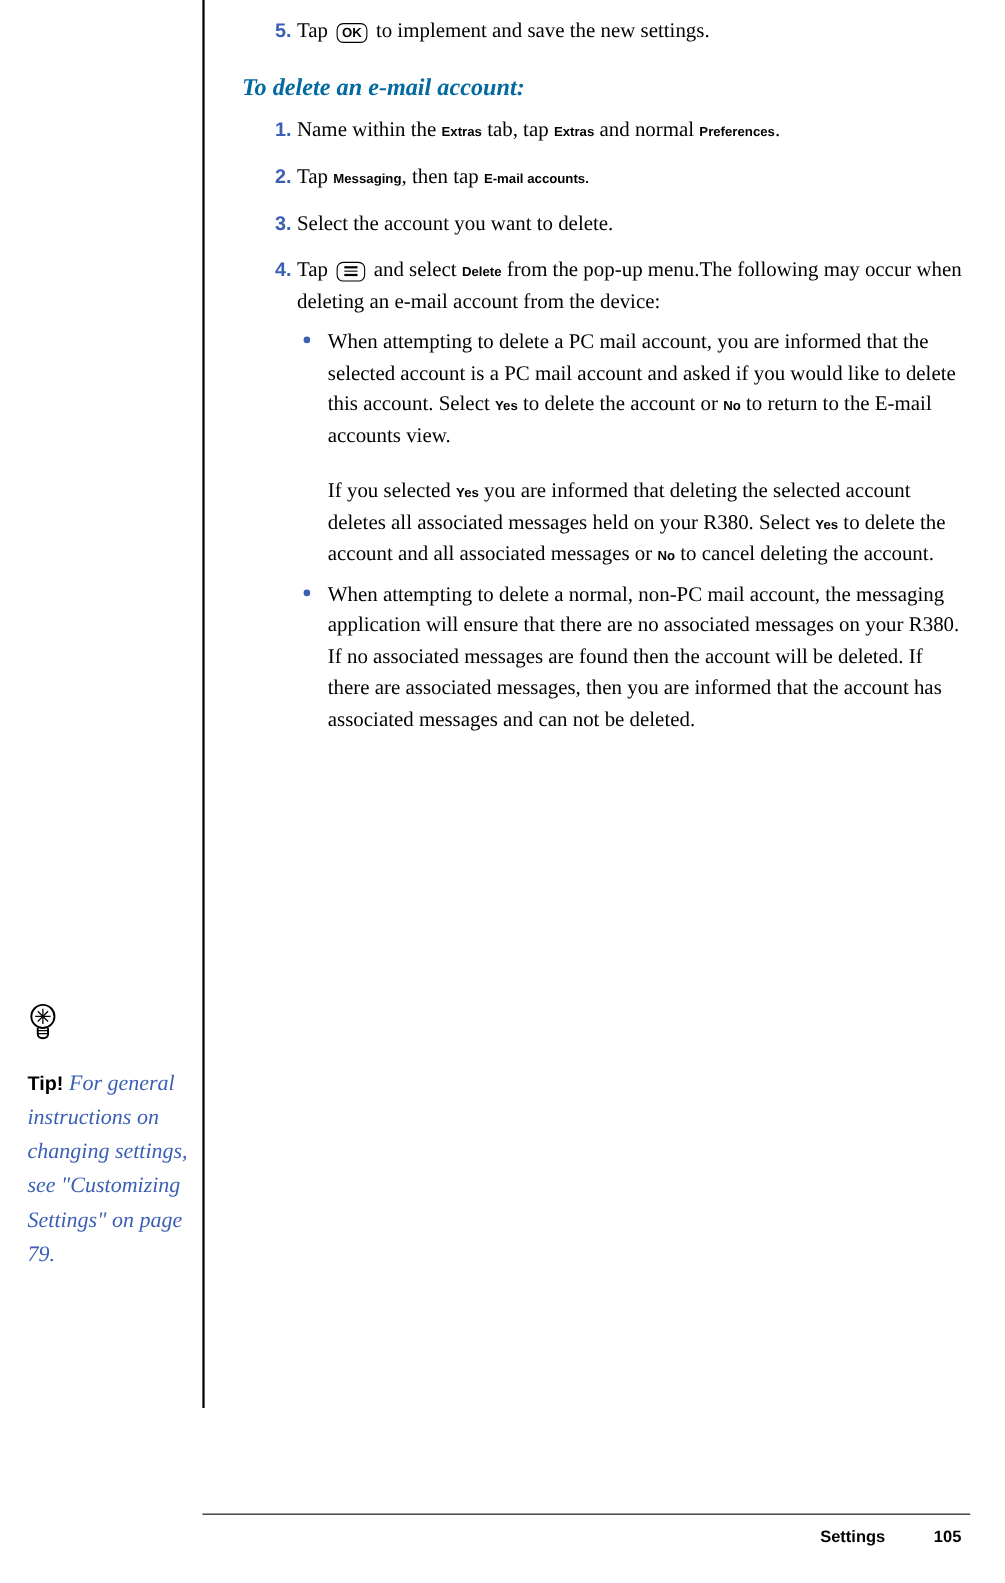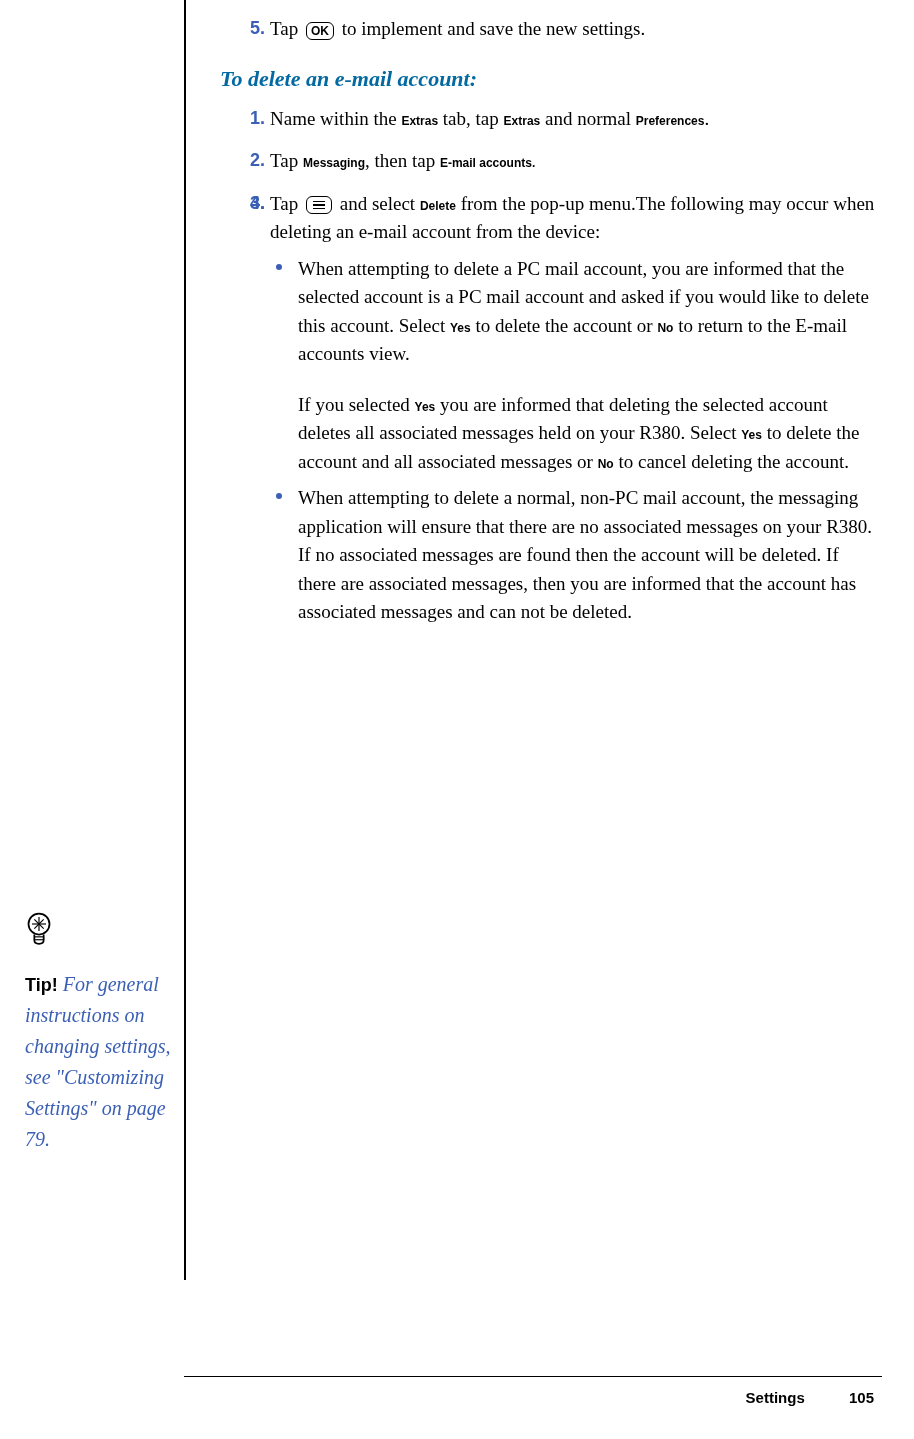--- a/index.html
+++ b/index.html
@@ -214,20 +214,21 @@
   <div class="step">
     <span class="step-num">2.</span>
     <div class="step-body">
       <span>Tap </span><span class="bold-sans">Messaging</span><span>, then tap </span><span class="bold-sans">E-mail accounts.</span>
     </div>
   </div>
 
   <div class="step">
     <span class="step-num">3.</span>
     <div class="step-body">
+      <span>Select the account you want to delete.</span>
     </div>
   </div>
 
   <div class="step">
     <span class="step-num">4.</span>
     <div class="step-body">
       <span>Tap </span><span class="inline-icon menu-icon">
           <span class="menu-lines">
             <span></span>
             <span></span>

